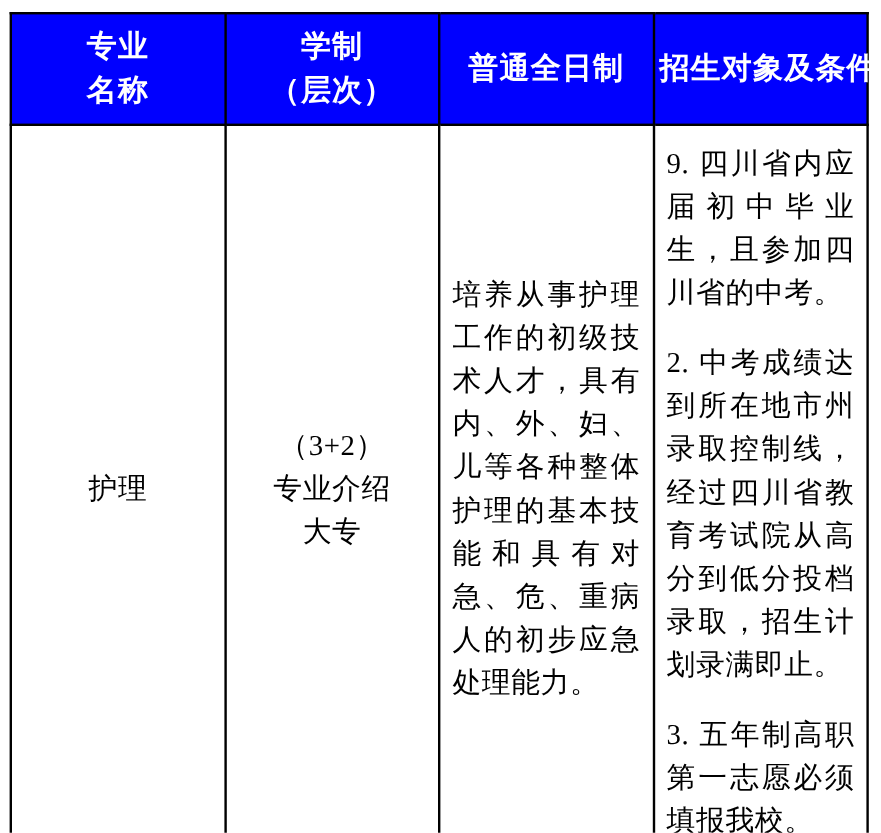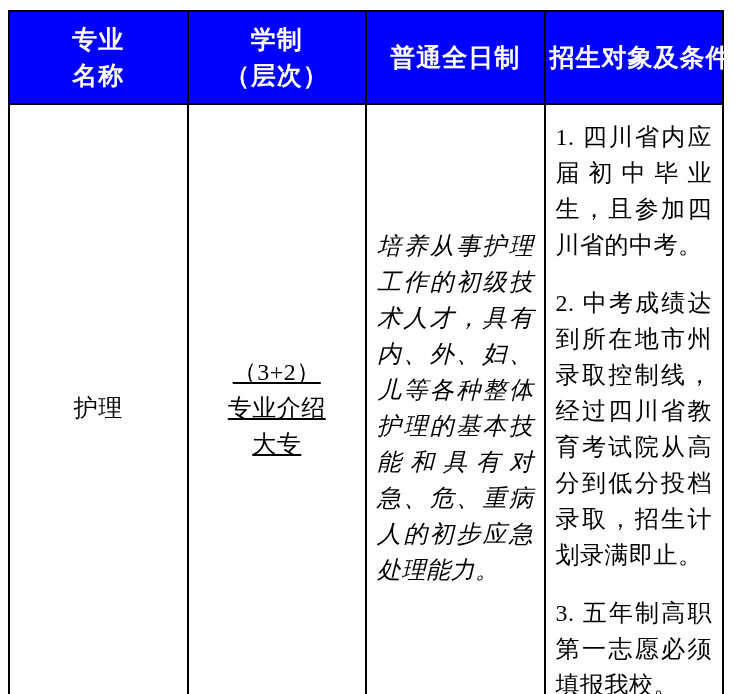--- a/index.html
+++ b/index.html
@@ -59,28 +59,26 @@
   }
   td.col-intro {
     width: 170px;
   }
   td.col-enroll {
     width: 232px;
   }
   .system-line {
     display: block;
     white-space: nowrap;
-    text-decoration: underline;
   }
   td.col-intro .para {
     text-align: justify;
     text-align-last: left;
     text-justify: inter-ideograph;
     margin: 0;
-    font-style: italic;
   }
   td.col-enroll {
     vertical-align: top;
     text-align: left;
     padding-top: 14px;
   }
   td.col-enroll .para {
     text-align: justify;
     text-align-last: left;
     text-justify: inter-ideograph;
@@ -122,20 +120,20 @@
         <td class="cell col-name">护理</td>
         <td class="cell col-system">
           <span class="system-line">（3+2）</span>
           <span class="system-line">专业介绍</span>
           <span class="system-line">大专</span>
         </td>
         <td class="cell col-intro">
           <p class="para">培养从事护理工作的初级技术人才，具有内、外、妇、儿等各种整体护理的基本技能和具有对急、危、重病人的初步应急处理能力。</p>
         </td>
         <td class="cell col-enroll">
-          <p class="para">1. 四川省内应届初中毕业生，且参加四川省的中考。</p>
+          <p class="para">9. 四川省内应届初中毕业生，且参加四川省的中考。</p>
           <p class="para">2. 中考成绩达到所在地市州录取控制线，经过四川省教育考试院从高分到低分投档录取，招生计划录满即止。</p>
           <p class="para">3. 五年制高职第一志愿必须填报我校。</p>
         </td>
       </tr>
     </tbody>
   </table>
 </div>
 
 </body></html>

